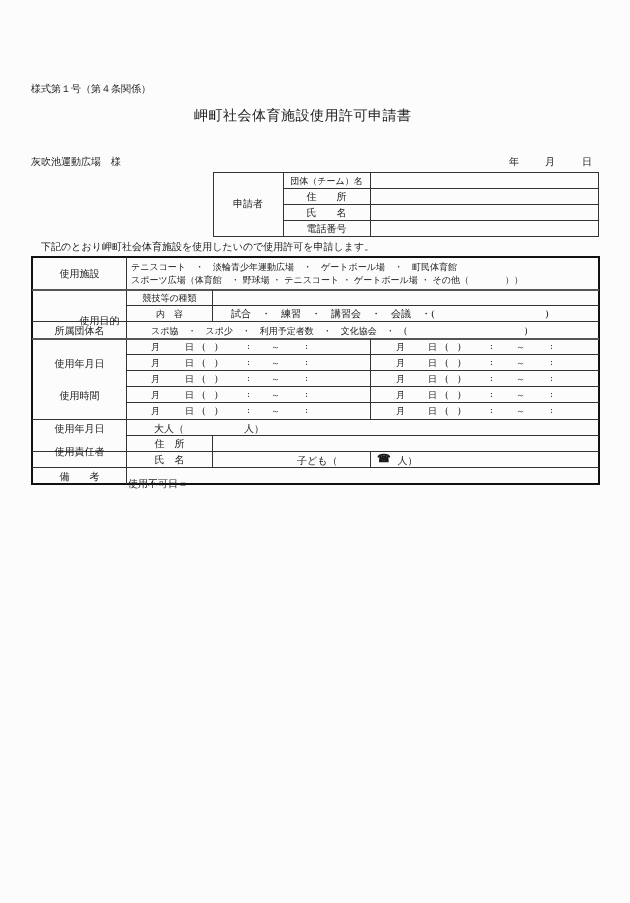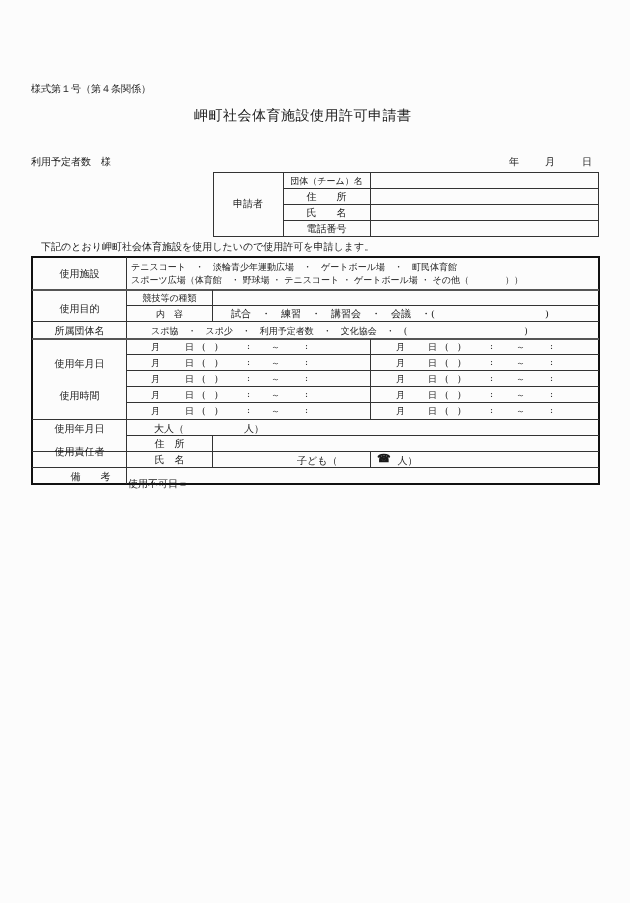--- a/index.html
+++ b/index.html
@@ -14,21 +14,21 @@
   .line { position:absolute; background:#333; }
   .thick { background:#111; }
   .field { position:absolute; background:transparent; border:0; }
   .c { text-align:center; }
 </style>
 </head>
 <body>
 
 <div class="abs t10" style="left:31px;top:82px;font-family:Liberation Serif, serif;">様式第１号（第４条関係）</div>
 <div class="abs t14" style="left:194px;top:107px;letter-spacing:0.5px;">岬町社会体育施設使用許可申請書</div>
-<div class="abs t10" style="left:31px;top:155px;">利用予定者数　様</div>
+<div class="abs t10" style="left:31px;top:155px;">灰吹池運動広場　様</div>
 <div class="abs t10" style="left:509px;top:155px;">年</div>
 <div class="abs t10" style="left:545px;top:155px;">月</div>
 <div class="abs t10" style="left:582px;top:155px;">日</div>
 
 <div>
   <div class="line" style="left:213px;top:172px;width:386px;height:1px;"></div>
   <div class="line" style="left:283px;top:188px;width:316px;height:1px;"></div>
   <div class="line" style="left:283px;top:204px;width:316px;height:1px;"></div>
   <div class="line" style="left:283px;top:220px;width:316px;height:1px;"></div>
   <div class="line" style="left:213px;top:236px;width:386px;height:1px;"></div>
@@ -77,21 +77,21 @@
   <div class="line" style="left:370px;top:339px;width:1px;height:80px;"></div>
 
   <div class="line" style="left:212px;top:436px;width:1px;height:31px;"></div>
   <div class="line" style="left:370px;top:452px;width:1px;height:15px;"></div>
 </div>
 
 <div class="abs t10 c" style="left:33px;top:267px;width:93px;">使用施設</div>
 <div class="abs t9" style="left:131px;top:261px;">テニスコート　・　淡輪青少年運動広場　・　ゲートボール場　・　町民体育館</div>
 <div class="abs t9" style="left:131px;top:274px;">スポーツ広場（体育館　・ 野球場 ・ テニスコート ・ ゲートボール場 ・ その他（　　　　））</div>
 
-<div class="abs t10 c" style="left:33px;top:302px;width:93px;">使用目的</div>
+<div class="abs t10 c" style="left:33px;top:314px;width:93px;padding-left:20px;">使用目的</div>
 <div class="abs t9 c" style="left:127px;top:292px;width:85px;">競技等の種類</div>
 <div class="field t10" style="left:214px;top:291px;width:383px;height:13px;"></div>
 <div class="abs t9 c" style="left:127px;top:308px;width:85px;">内　容</div>
 <div class="abs t10" style="left:231px;top:307px;">試合　・　練習　・　講習会　・　会議　・(　　　　　　　　　　　)</div>
 
 <div class="abs t10 c" style="left:33px;top:324px;width:93px;">所属団体名</div>
 <div class="abs t9" style="left:151px;top:325px;">スポ協　・　スポ少　・　利用予定者数　・　文化協会　・　(　　　　　　　　　　　　　)</div>
 
 <div class="abs t10 c" style="left:33px;top:357px;width:93px;">使用年月日</div>
 <div class="abs t10 c" style="left:33px;top:389px;width:93px;">使用時間</div>
@@ -184,14 +184,14 @@
 <div class="abs t10" style="left:297px;top:422px;margin-top:32px;">子ども（　　　　　　人）</div>
 
 <div class="abs t10 c" style="left:33px;top:445px;width:93px;">使用責任者</div>
 <div class="abs t10 c" style="left:127px;top:437px;width:85px;">住　所</div>
 <div class="field t10" style="left:214px;top:437px;width:383px;height:13px;"></div>
 <div class="abs t10 c" style="left:127px;top:453px;width:85px;">氏　名</div>
 <div class="field t10" style="left:214px;top:453px;width:155px;height:13px;"></div>
 <div class="abs" style="left:377px;top:452px;font-size:11px;font-weight:bold;">☎</div>
 <div class="field t10" style="left:392px;top:453px;width:205px;height:13px;"></div>
 
-<div class="abs t10 c" style="left:33px;top:470px;width:93px;padding-left:11px;">備　　考</div>
+<div class="abs t10 c" style="left:33px;top:470px;width:93px;">備　　考</div>
 <div class="abs t10" style="left:128px;top:470px;margin-top:7px;">使用不可日＝</div>
 
 </body></html>

